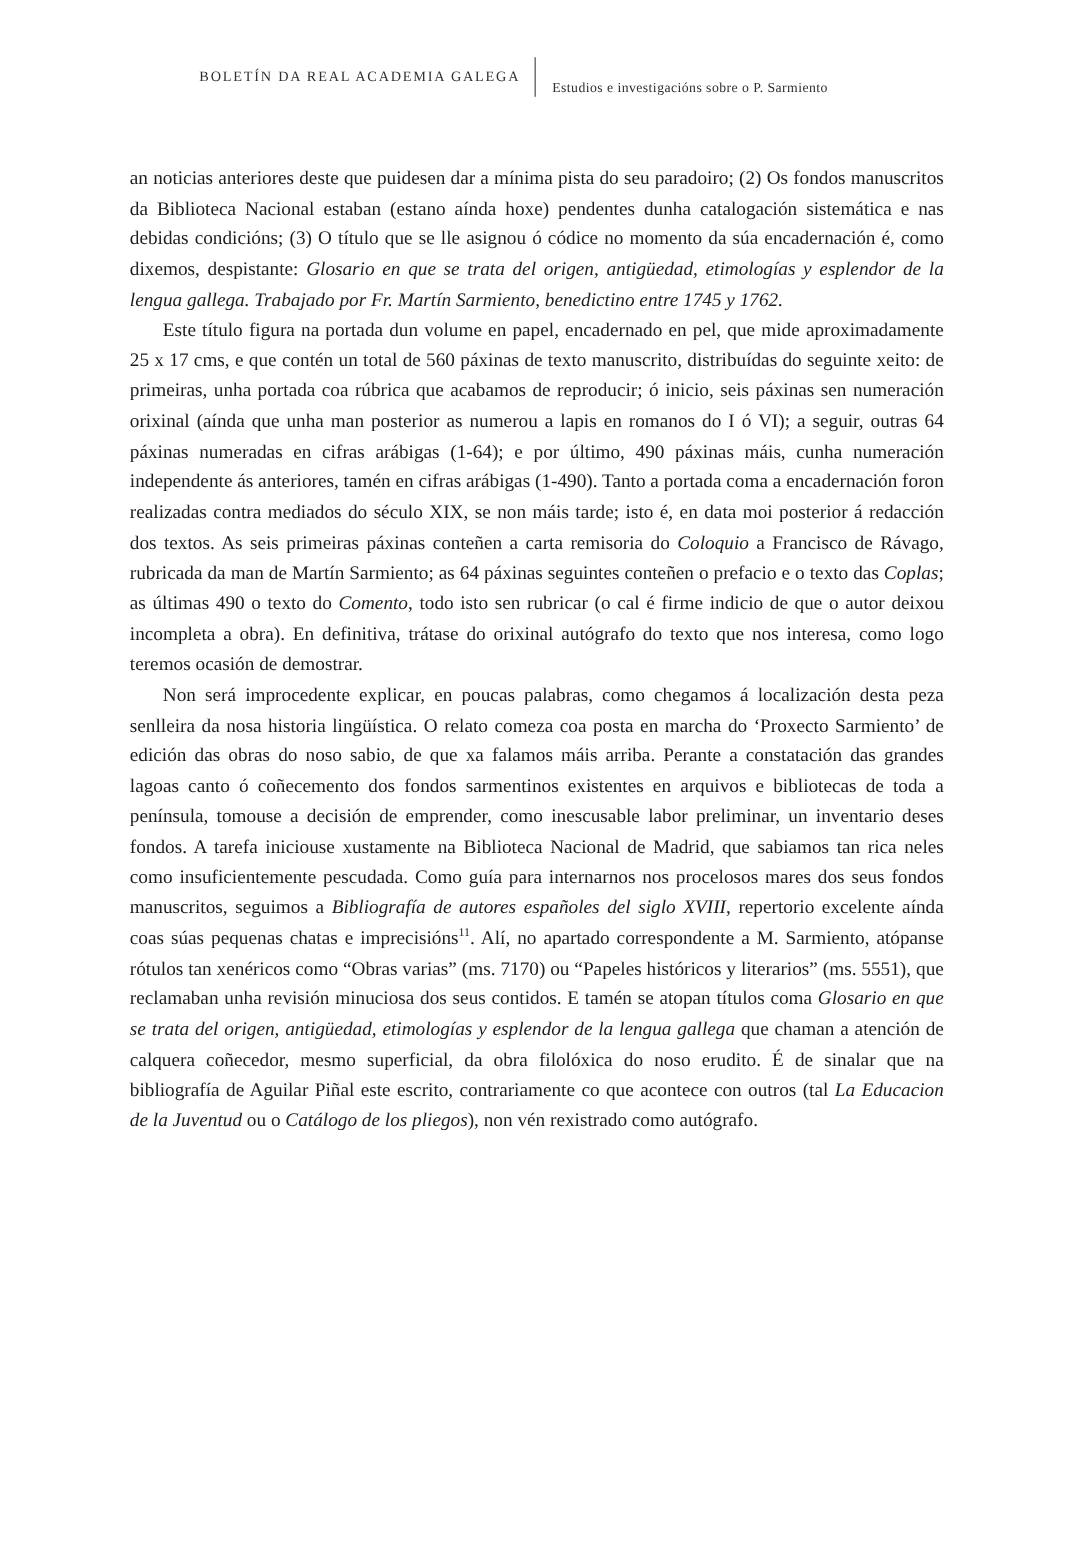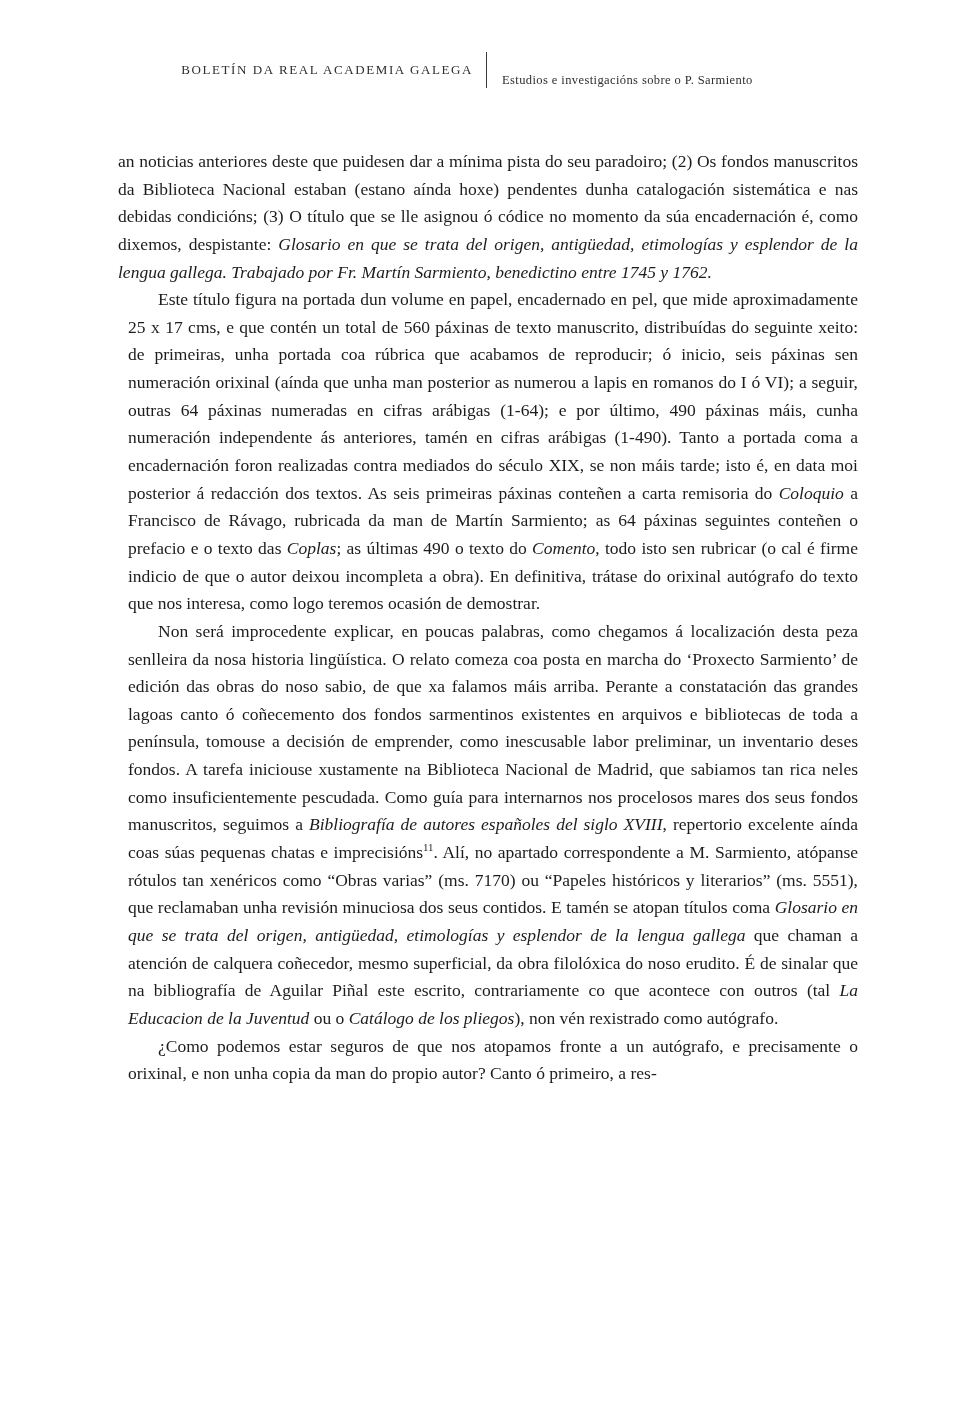--- a/index.html
+++ b/index.html
@@ -61,21 +61,20 @@
     width: 740px;
     font-size: 17.5px;
     line-height: 1.58;
     text-align: justify;
   }
   .body-text p {
     margin: 0;
   }
   .body-text p.indent {
     text-indent: 30px;
-    margin-left: 10px;
   }
   .body-text i {
   }
   .body-text sup {
     font-size: 0.62em;
     line-height: 0;
     vertical-align: super;
   }
 
   
@@ -115,21 +114,20 @@
   <header class="header">
     <div class="header-left">BOLETÍN DA REAL ACADEMIA GALEGA</div>
     <div class="v-divider"></div>
     <div class="header-right">Estudios e investigacións sobre o P. Sarmiento</div>
   </header>
 
   <section class="body-text">
       <p><span>an noticias anteriores deste que puidesen dar a mínima pista do seu paradoiro; (2) Os fondos manuscritos da Biblioteca Nacional estaban (estano aínda hoxe) pendentes dunha catalogación sistemática e nas debidas condicións; (3) O título que se lle asignou ó códice no momento da súa encadernación é, como dixemos, despistante: </span><i>Glosario en que se trata del origen, antigüedad, etimologías y esplendor de la lengua gallega. Trabajado por Fr. Martín Sarmiento, benedictino entre 1745 y 1762.</i></p>
       <p class="indent"><span>Este título figura na portada dun volume en papel, encadernado en pel, que mide aproximadamente 25 x 17 cms, e que contén un total de 560 páxinas de texto manuscrito, distribuídas do seguinte xeito: de primeiras, unha portada coa rúbrica que acabamos de reproducir; ó inicio, seis páxinas sen numeración orixinal (aínda que unha man posterior as numerou a lapis en romanos do I ó VI); a seguir, outras 64 páxinas numeradas en cifras arábigas (1-64); e por último, 490 páxinas máis, cunha numeración independente ás anteriores, tamén en cifras arábigas (1-490). Tanto a portada coma a encadernación foron realizadas contra mediados do século XIX, se non máis tarde; isto é, en data moi posterior á redacción dos textos. As seis primeiras páxinas conteñen a carta remisoria do </span><i>Coloquio</i><span> a Francisco de Rávago, rubricada da man de Martín Sarmiento; as 64 páxinas seguintes conteñen o prefacio e o texto das </span><i>Coplas</i><span>; as últimas 490 o texto do </span><i>Comento</i><span>, todo isto sen rubricar (o cal é firme indicio de que o autor deixou incompleta a obra). En definitiva, trátase do orixinal autógrafo do texto que nos interesa, como logo teremos ocasión de demostrar.</span></p>
       <p class="indent"><span>Non será improcedente explicar, en poucas palabras, como chegamos á localización desta peza senlleira da nosa historia lingüística. O relato comeza coa posta en marcha do ‘Proxecto Sarmiento’ de edición das obras do noso sabio, de que xa falamos máis arriba. Perante a constatación das grandes lagoas canto ó coñecemento dos fondos sarmentinos existentes en arquivos e bibliotecas de toda a península, tomouse a decisión de emprender, como inescusable labor preliminar, un inventario deses fondos. A tarefa iniciouse xustamente na Biblioteca Nacional de Madrid, que sabiamos tan rica neles como insuficientemente pescudada. Como guía para internarnos nos procelosos mares dos seus fondos manuscritos, seguimos a </span><i>Bibliografía de autores españoles del siglo XVIII</i><span>, repertorio excelente aínda coas súas pequenas chatas e imprecisións</span><sup>11</sup><span>. Alí, no apartado correspondente a M. Sarmiento, atópanse rótulos tan xenéricos como “Obras varias” (ms. 7170) ou “Papeles históricos y literarios” (ms. 5551), que reclamaban unha revisión minuciosa dos seus contidos. E tamén se atopan títulos coma </span><i>Glosario en que se trata del origen, antigüedad, etimologías y esplendor de la lengua gallega</i><span> que chaman a atención de calquera coñecedor, mesmo superficial, da obra filolóxica do noso erudito. É de sinalar que na bibliografía de Aguilar Piñal este escrito, contrariamente co que acontece con outros (tal </span><i>La Educacion de la Juventud</i><span> ou o </span><i>Catálogo de los pliegos</i><span>), non vén rexistrado como autógrafo.</span></p>
-      <p class="indent"><span>¿Como podemos estar seguros de que nos atopamos fronte a un autógrafo, e precisamente o orixinal, e non unha copia da man do propio autor? Canto ó primeiro, a res-</span></p>
     </section>
 
   <footer class="footer">
     <div class="footer-left">Nº 363</div>
     <div class="v-divider"></div>
     <div class="footer-right">98</div>
   </footer>
 
 </main>
 

